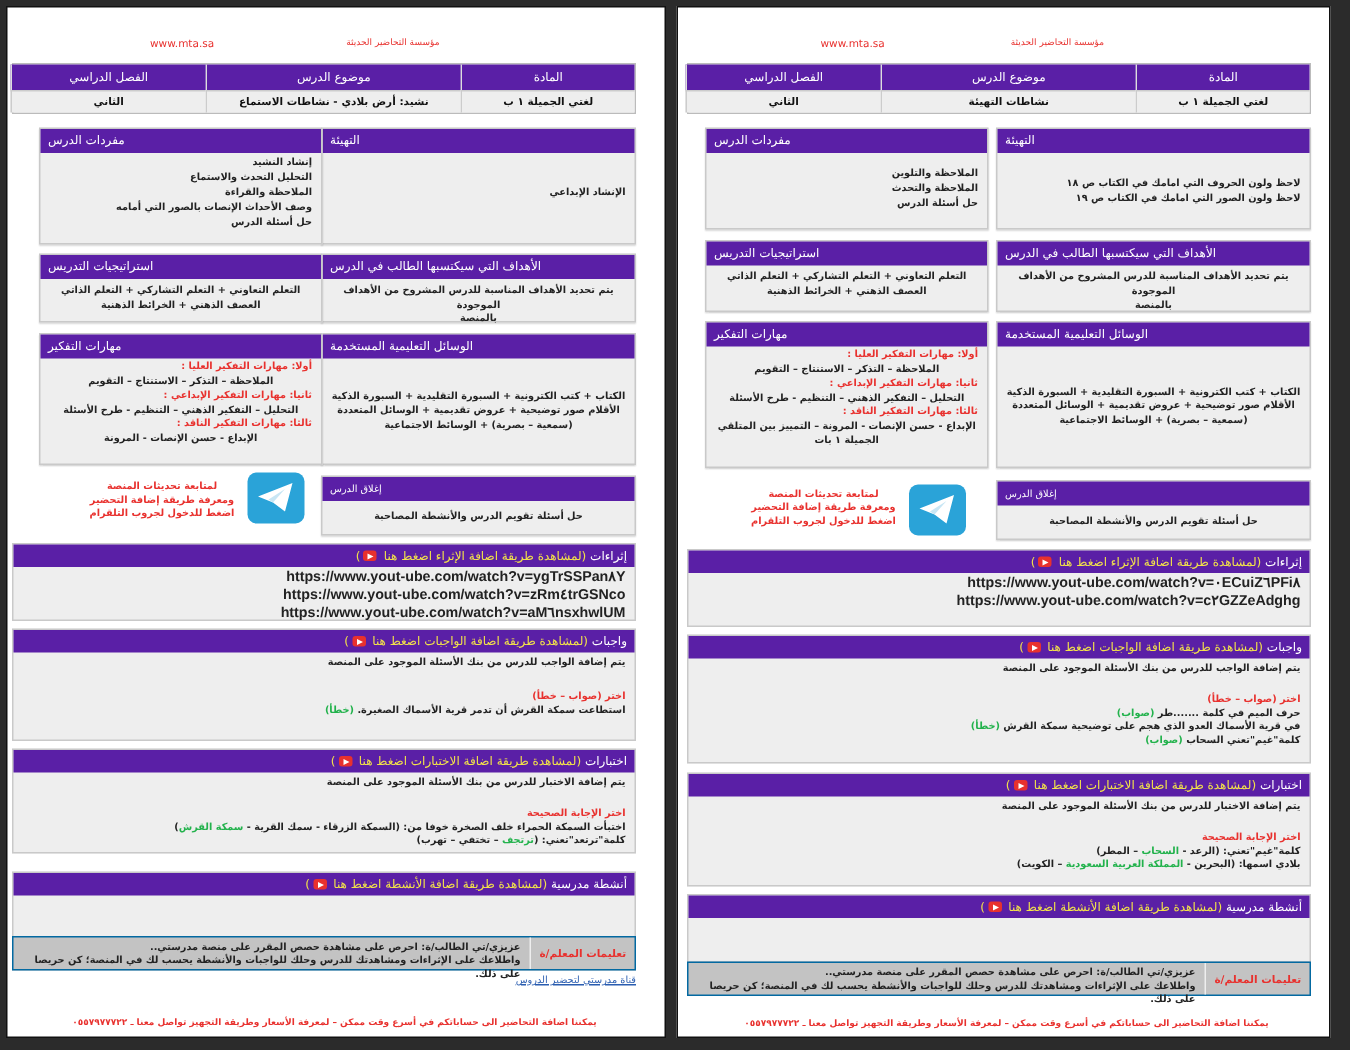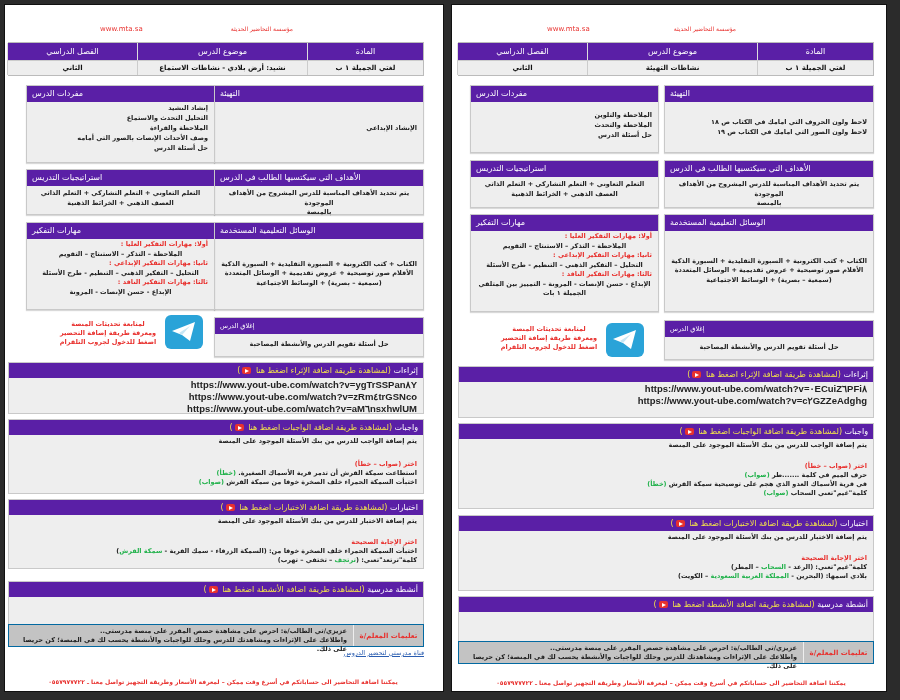--- a/index.html
+++ b/index.html
@@ -137,21 +137,20 @@
     <div class="wh">
       <span>واجبات</span>
       <span class="yellow">(لمشاهدة طريقة اضافة الواجبات اضغط هنا</span>
       <span class="yt"></span><span class="yellow">)</span>
     </div>
     <div class="wb">
       <div>يتم إضافة الواجب للدرس من بنك الأسئلة الموجود على المنصة</div>
       <div style="height:14px;"></div>
       <div class="red">اختر (صواب – خطأ)</div>
       <div><span>استطاعت سمكة القرش أن تدمر قرية الأسماك الصغيرة.</span> <span class="green">(خطأ)</span></div>
-      <div><span>اختبأت السمكة الحمراء خلف الصخرة خوفا من سمكة القرش</span> <span class="green">(صواب)</span></div>
     </div>
   </div>
 
   <div class="wide" style="right:19px; top:494px; width:416px; height:70px;">
     <div class="wh">
       <span>اختبارات</span>
       <span class="yellow">(لمشاهدة طريقة اضافة الاختبارات اضغط هنا</span>
       <span class="yt"></span><span class="yellow">)</span>
     </div>
     <div class="wb">

